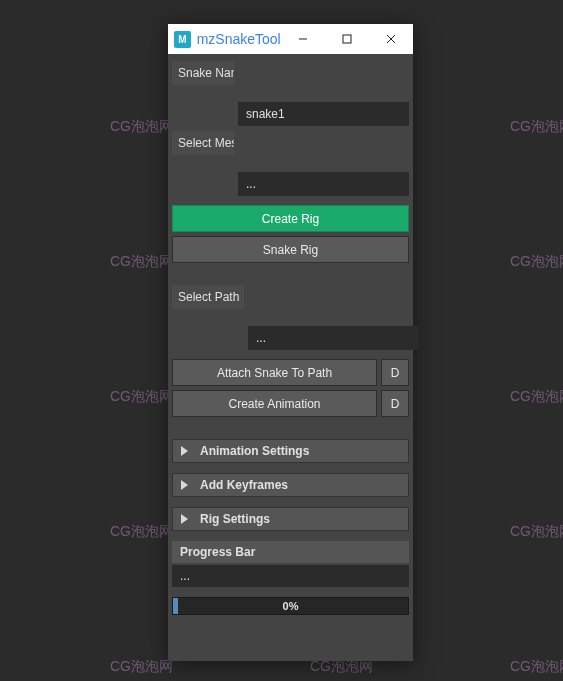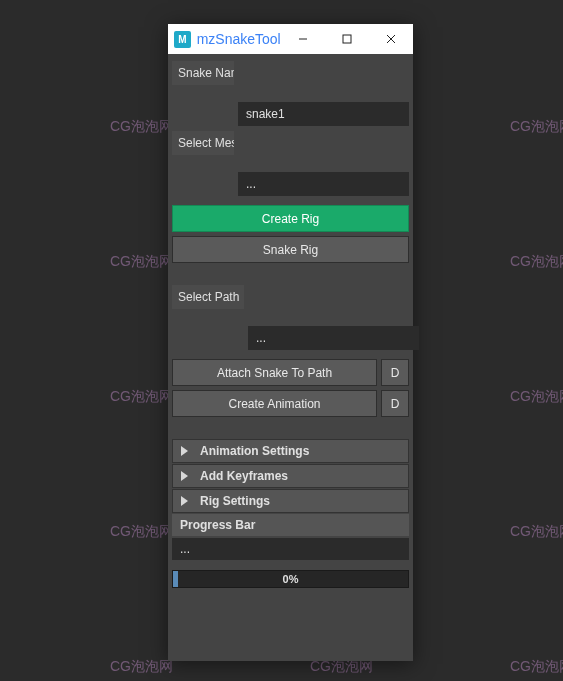--- a/index.html
+++ b/index.html
@@ -135,21 +135,21 @@
     }
     .collapsible {
       background: #555555;
       color: #e0e0e0;
       font-size: 12px;
       font-weight: 600;
       height: 24px;
       display: flex;
       align-items: center;
       padding-left: 8px;
-      margin-bottom: 1px;
+      margin-bottom: 10px;
       border: 1px solid #333;
     }
     .tri {
       display: inline-block;
       width: 0;
       height: 0;
       border-top: 5px solid transparent;
       border-bottom: 5px solid transparent;
       border-left: 7px solid #d8d8d8;
       margin-right: 12px;

